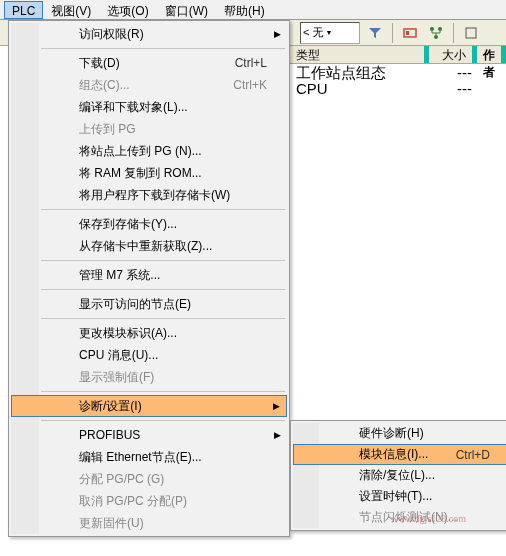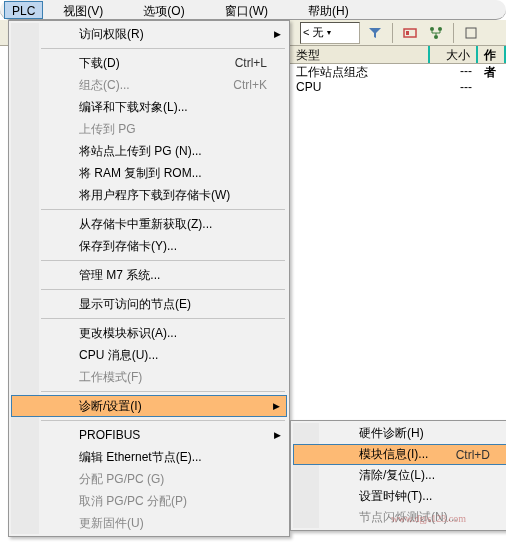--- a/index.html
+++ b/index.html
@@ -12,24 +12,23 @@
     overflow: hidden;
     position: relative;
   }
   .menubar {
     display: flex;
     background: #f0f0f0;
     border-bottom: 1px solid #999;
     height: 20px;
     align-items: center;
     padding-left: 4px;
-    border-radius: 10px;
   }
   .menubar-item {
-    padding: 2px 20px;
+    padding: 2px 8px;
     cursor: default;
     height: 18px;
     line-height: 16px;
   }
   .menubar-item.active {
     background: #bfd6ef;
     border: 1px solid #3c7fb1;
     padding: 1px 7px;
   }
   .toolbar {
@@ -60,28 +59,28 @@
     background: #fff;
   }
   .table-header {
     display: flex;
     background: #ece9d8;
     border-bottom: 1px solid #aca899;
     height: 18px;
   }
   .table-header-cell {
     padding: 1px 6px;
-    border-right: 2px solid #14b8a6;
+    border-right: 5px solid #14b8a6;
     font-size: 12px;
   }
   .th-name { width: 140px; }
   .th-size { width: 48px; text-align: right; }
   .th-author { flex: 1; font-weight: bold; }
   .table-row { display: flex; height: 16px; }
-  .table-cell { padding: 0 6px; font-size: 12px; }
+  .table-cell { padding: 0 6px; font-size: 15px; }
   .tc-name { width: 140px; }
   .tc-size { width: 48px; text-align: right; }
 
   .dropdown {
     position: absolute;
     left: 8px;
     top: 20px;
     width: 282px;
     background: #f1f1f1;
     border: 1px solid #979797;
@@ -233,42 +232,42 @@
         <span class="menu-label">将站点上传到 PG (N)...</span>
       </div>
       <div class="menu-item">
         <span class="menu-label">将 RAM 复制到 ROM...</span>
       </div>
       <div class="menu-item">
         <span class="menu-label">将用户程序下载到存储卡(W)</span>
       </div>
       <div class="menu-sep"></div>
       <div class="menu-item">
+        <span class="menu-label">保存到存储卡(Y)...</span>
+      </div>
+      <div class="menu-item">
         <span class="menu-label">从存储卡中重新获取(Z)...</span>
       </div>
-      <div class="menu-item">
-        <span class="menu-label">保存到存储卡(Y)...</span>
-      </div>
       <div class="menu-sep"></div>
       <div class="menu-item">
         <span class="menu-label">管理 M7 系统...</span>
       </div>
       <div class="menu-sep"></div>
       <div class="menu-item">
         <span class="menu-label">显示可访问的节点(E)</span>
       </div>
       <div class="menu-sep"></div>
       <div class="menu-item">
         <span class="menu-label">更改模块标识(A)...</span>
       </div>
       <div class="menu-item">
         <span class="menu-label">CPU 消息(U)...</span>
       </div>
       <div class="menu-item disabled">
-        <span class="menu-label">工作模式(F)</span>
+        <span class="menu-label">显示强制值(F)</span>
       </div>
       <div class="menu-sep"></div>
       <div class="menu-item hover">
         <span class="menu-label">诊断/设置(I)</span>
         <span class="menu-arrow">▶</span>
       </div>
       <div class="menu-sep"></div>
       <div class="menu-item">
         <span class="menu-label">PROFIBUS</span>
         <span class="menu-arrow">▶</span>

